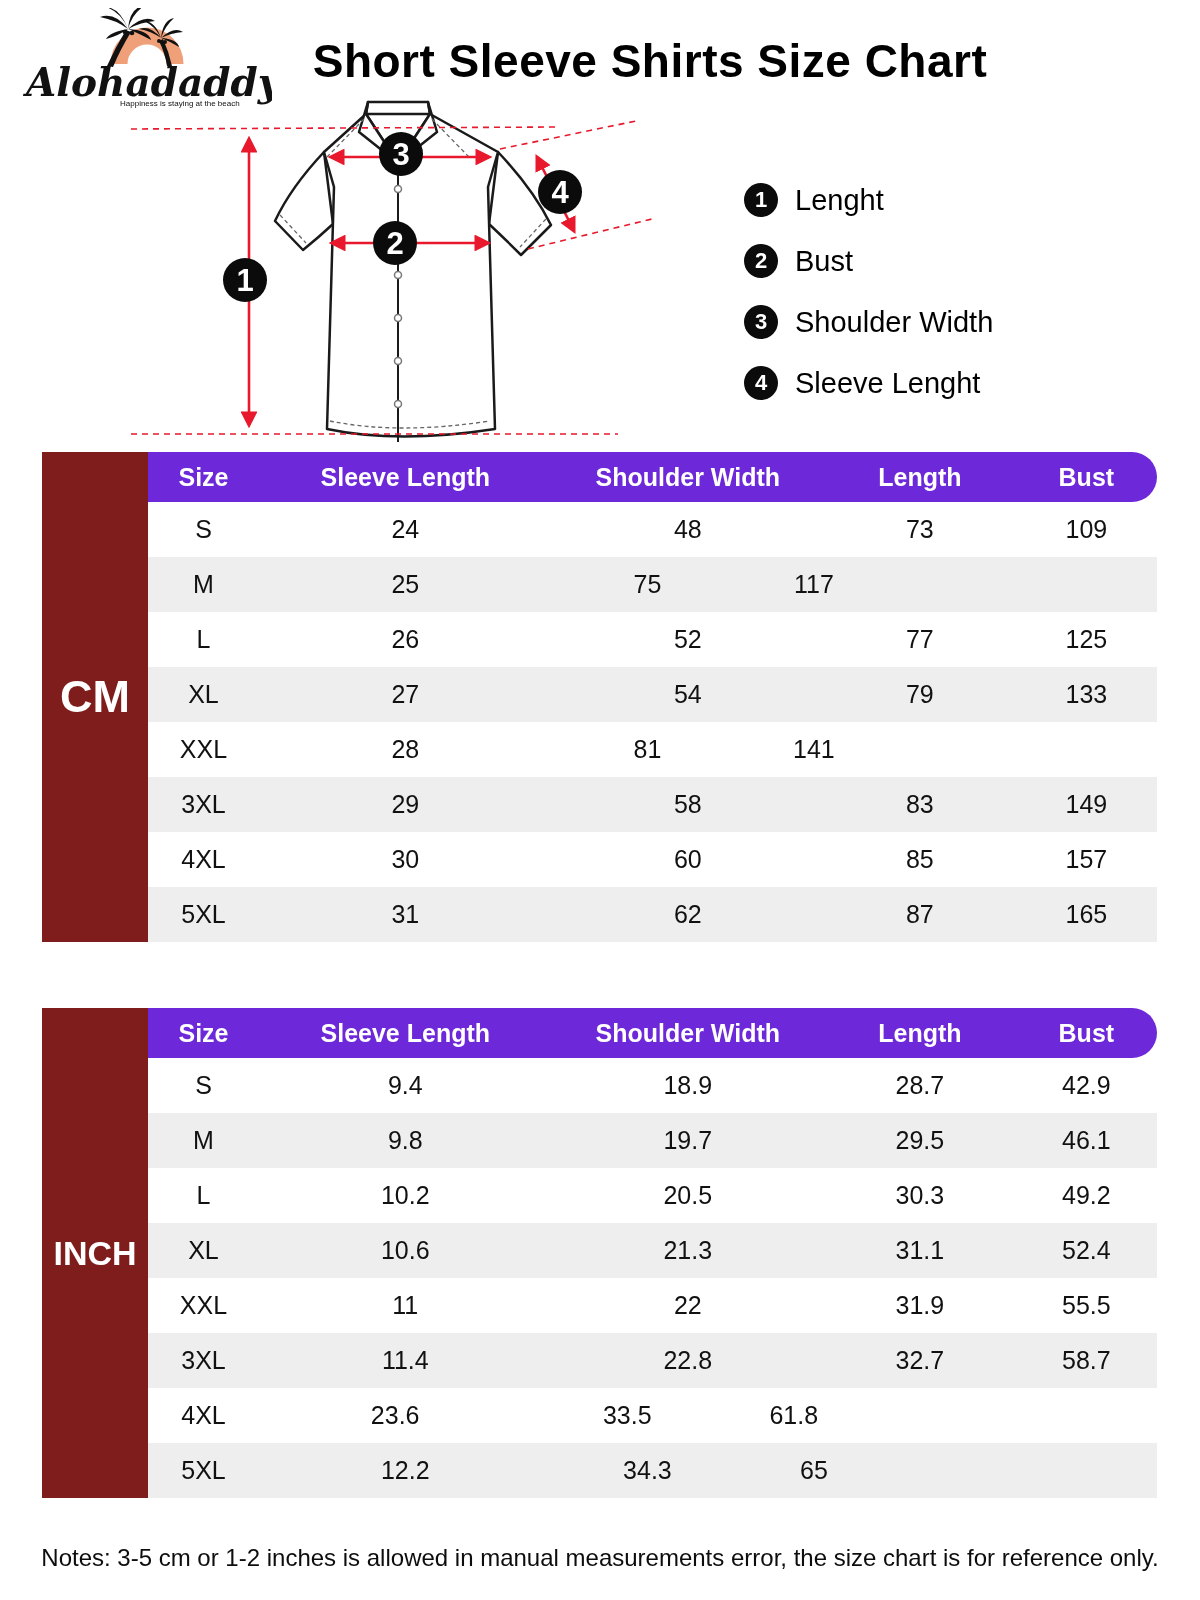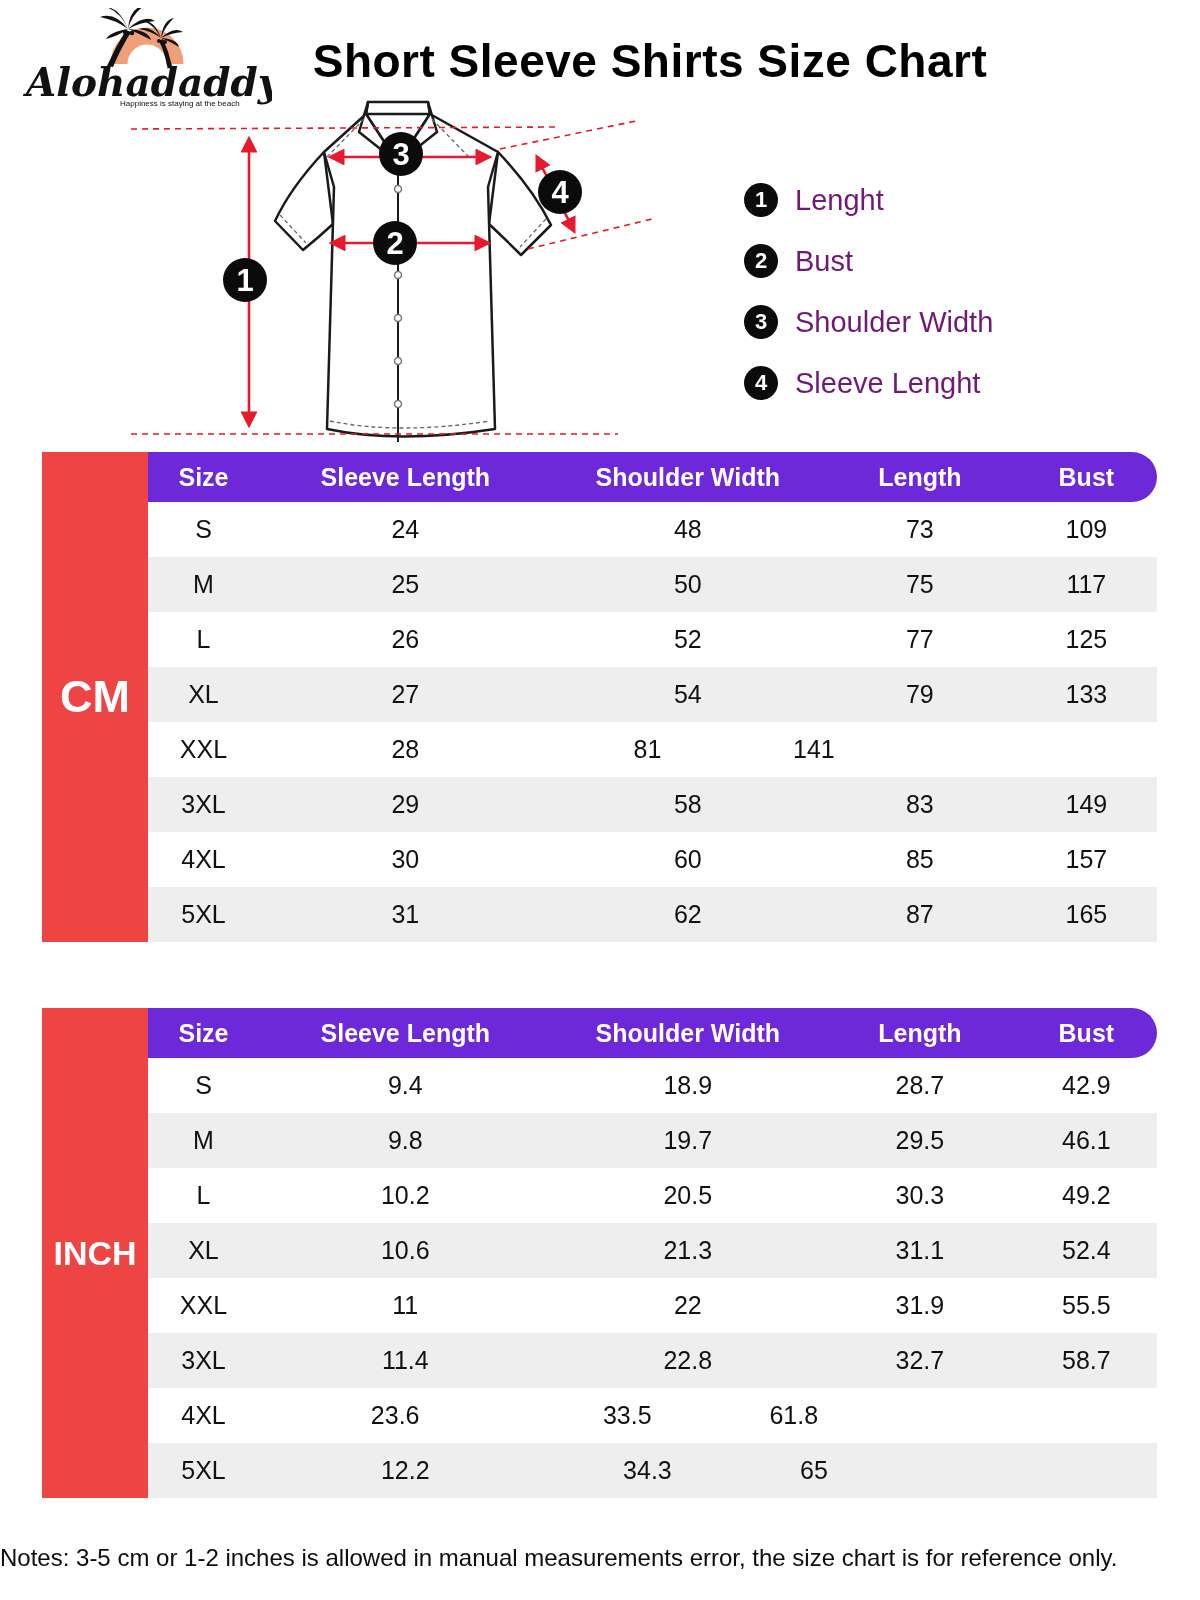--- a/index.html
+++ b/index.html
@@ -19,43 +19,43 @@
   
   .diagram-row { display:flex; height:360px; margin-top:0; }
   .shirt-wrap { width:580px; height:360px; margin-left:128px; flex:0 0 auto; }
   .legend { margin-left:36px; padding-top:83px; }
   .legend-item { display:flex; align-items:center; height:40px; margin-bottom:21px; }
   .legend-circle {
     width:34px; height:34px; border-radius:50%; background:#0b0b0b; color:#fff;
     font-weight:bold; font-size:22px; display:flex; align-items:center; justify-content:center;
     flex:0 0 auto;
   }
-  .legend-label { font-size:29px; margin-left:17px; color:#701a75; }
+  .legend-label { font-size:29px; margin-left:17px; color:#000000; }
   
   .size-table { display:flex; width:1115px; margin-left:42px; }
   .size-table.cm { margin-top:-5px; }
   .size-table.inch { margin-top:66px; }
   .unit-band {
-    width:106px; background:#ef4444; color:#fff; font-weight:bold;
+    width:106px; background:#7f1d1d; color:#fff; font-weight:bold;
     display:flex; align-items:center; justify-content:center; flex:0 0 auto;
   }
   .unit-band.cm-label { font-size:45px; }
   .unit-band.inch-label { font-size:34px; }
   .table-main { flex:1; display:flex; flex-direction:column; }
   .thead {
     height:50px; background:#6d28d9; border-radius:0 26px 26px 0;
     display:flex; align-items:center; color:#fff; font-weight:bold; font-size:25px;
   }
   .trow { height:55px; display:flex; align-items:center; font-size:25px; color:#111; }
   .trow.alt { background:#EEEEEE; }
   .cell { text-align:center; }
   .c0 { width:11%; } .c1 { width:29%; } .c2 { width:27%; } .c3 { width:19%; } .c4 { width:14%; }
   
   .notes {
-    margin-top:46px; font-size:24px; color:#0d0d0d;
+    margin-top:46px; text-align:center; font-size:24px; color:#0d0d0d;
   }
 </style>
 </head>
 <body>
 
 <div class="header">
   <svg class="logo" viewBox="0 0 250 100">
 
     <path d="M 97,56 A 28,28 0 0 1 153,56" fill="none" stroke="#F0A078" stroke-width="17"></path>
 
@@ -177,21 +177,20 @@
         <div class="trow">
           <div class="cell c0">S</div>
           <div class="cell c1">24</div>
           <div class="cell c2">48</div>
           <div class="cell c3">73</div>
           <div class="cell c4">109</div>
         </div>
         <div class="trow alt">
           <div class="cell c0">M</div>
           <div class="cell c1">25</div>
-          <div class="cell c2">50</div>
           <div class="cell c3">75</div>
           <div class="cell c4">117</div>
         </div>
         <div class="trow">
           <div class="cell c0">L</div>
           <div class="cell c1">26</div>
           <div class="cell c2">52</div>
           <div class="cell c3">77</div>
           <div class="cell c4">125</div>
         </div>

